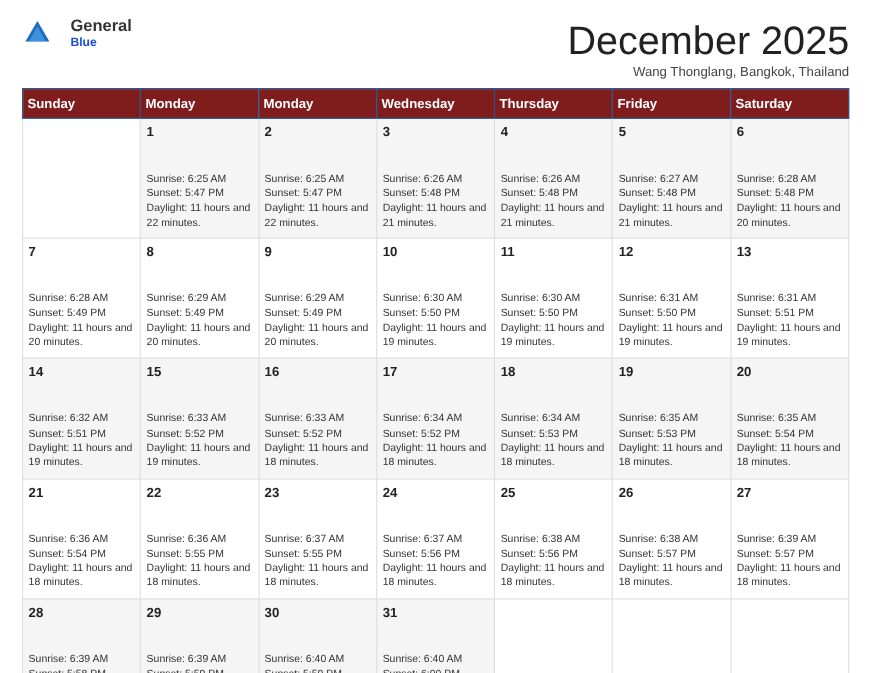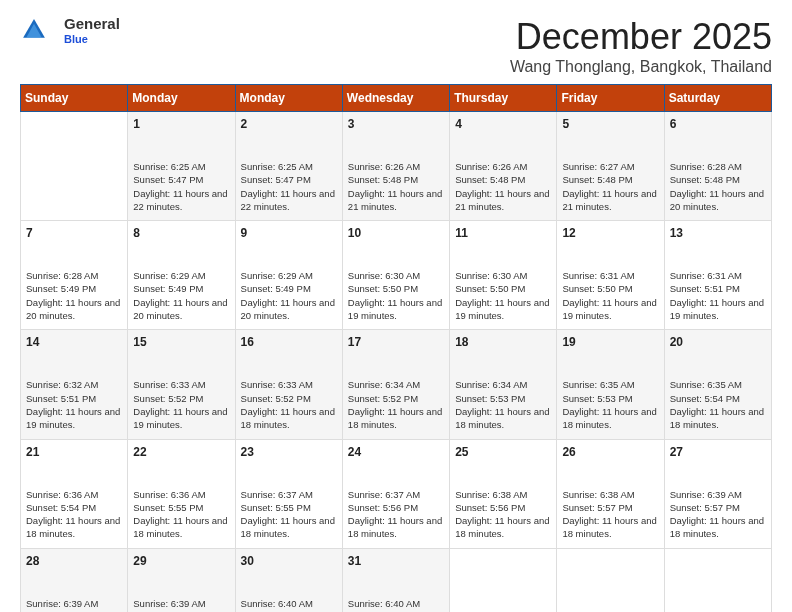--- a/index.html
+++ b/index.html
@@ -27,29 +27,29 @@
       line-height: 1.1;
     }
     .logo-general { font-size: 15px; font-weight: bold; color: #333; }
     .logo-blue { font-size: 11px; font-weight: bold; color: #1d4ed8; }
     .logo-icon {
       width: 28px;
       height: 28px;
     }
     .title-block { text-align: right; }
     .month-title { font-size: 36px; font-weight: 300; color: #222; }
-    .location-title { font-size: 16px; color: #444; }
+    .location-title { font-size: 12px; color: #444; }
     .calendar {
       width: 100%;
       border-collapse: collapse;
       margin-top: 8px;
       font-size: 10.5px;
     }
     .calendar thead tr {
-      background: #c2410c;
+      background: #7f1d1d;
       color: #fff;
     }
     .calendar thead th {
       padding: 6px 4px;
       font-size: 12px;
       font-weight: 600;
       text-align: left;
       border: 1px solid #1e5a9a;
     }
     .calendar tbody tr {

